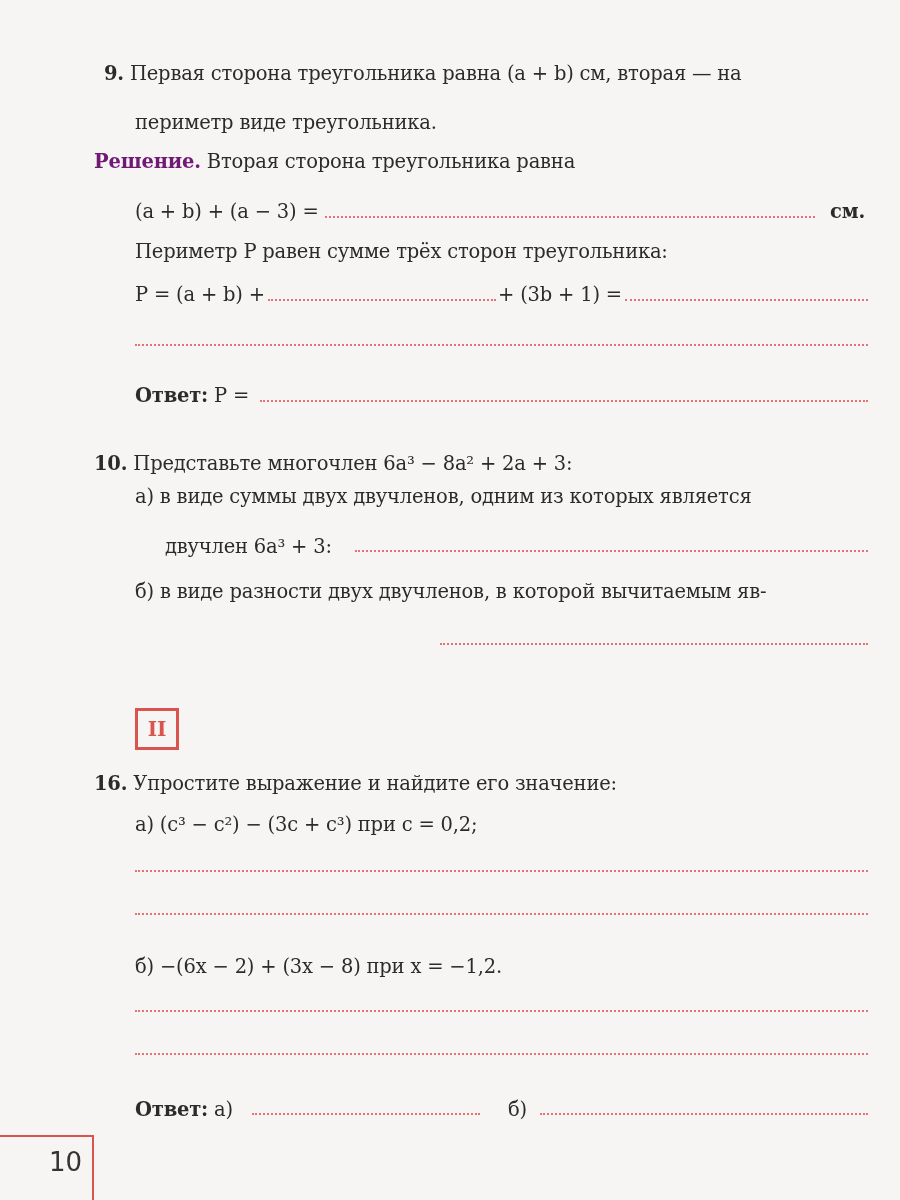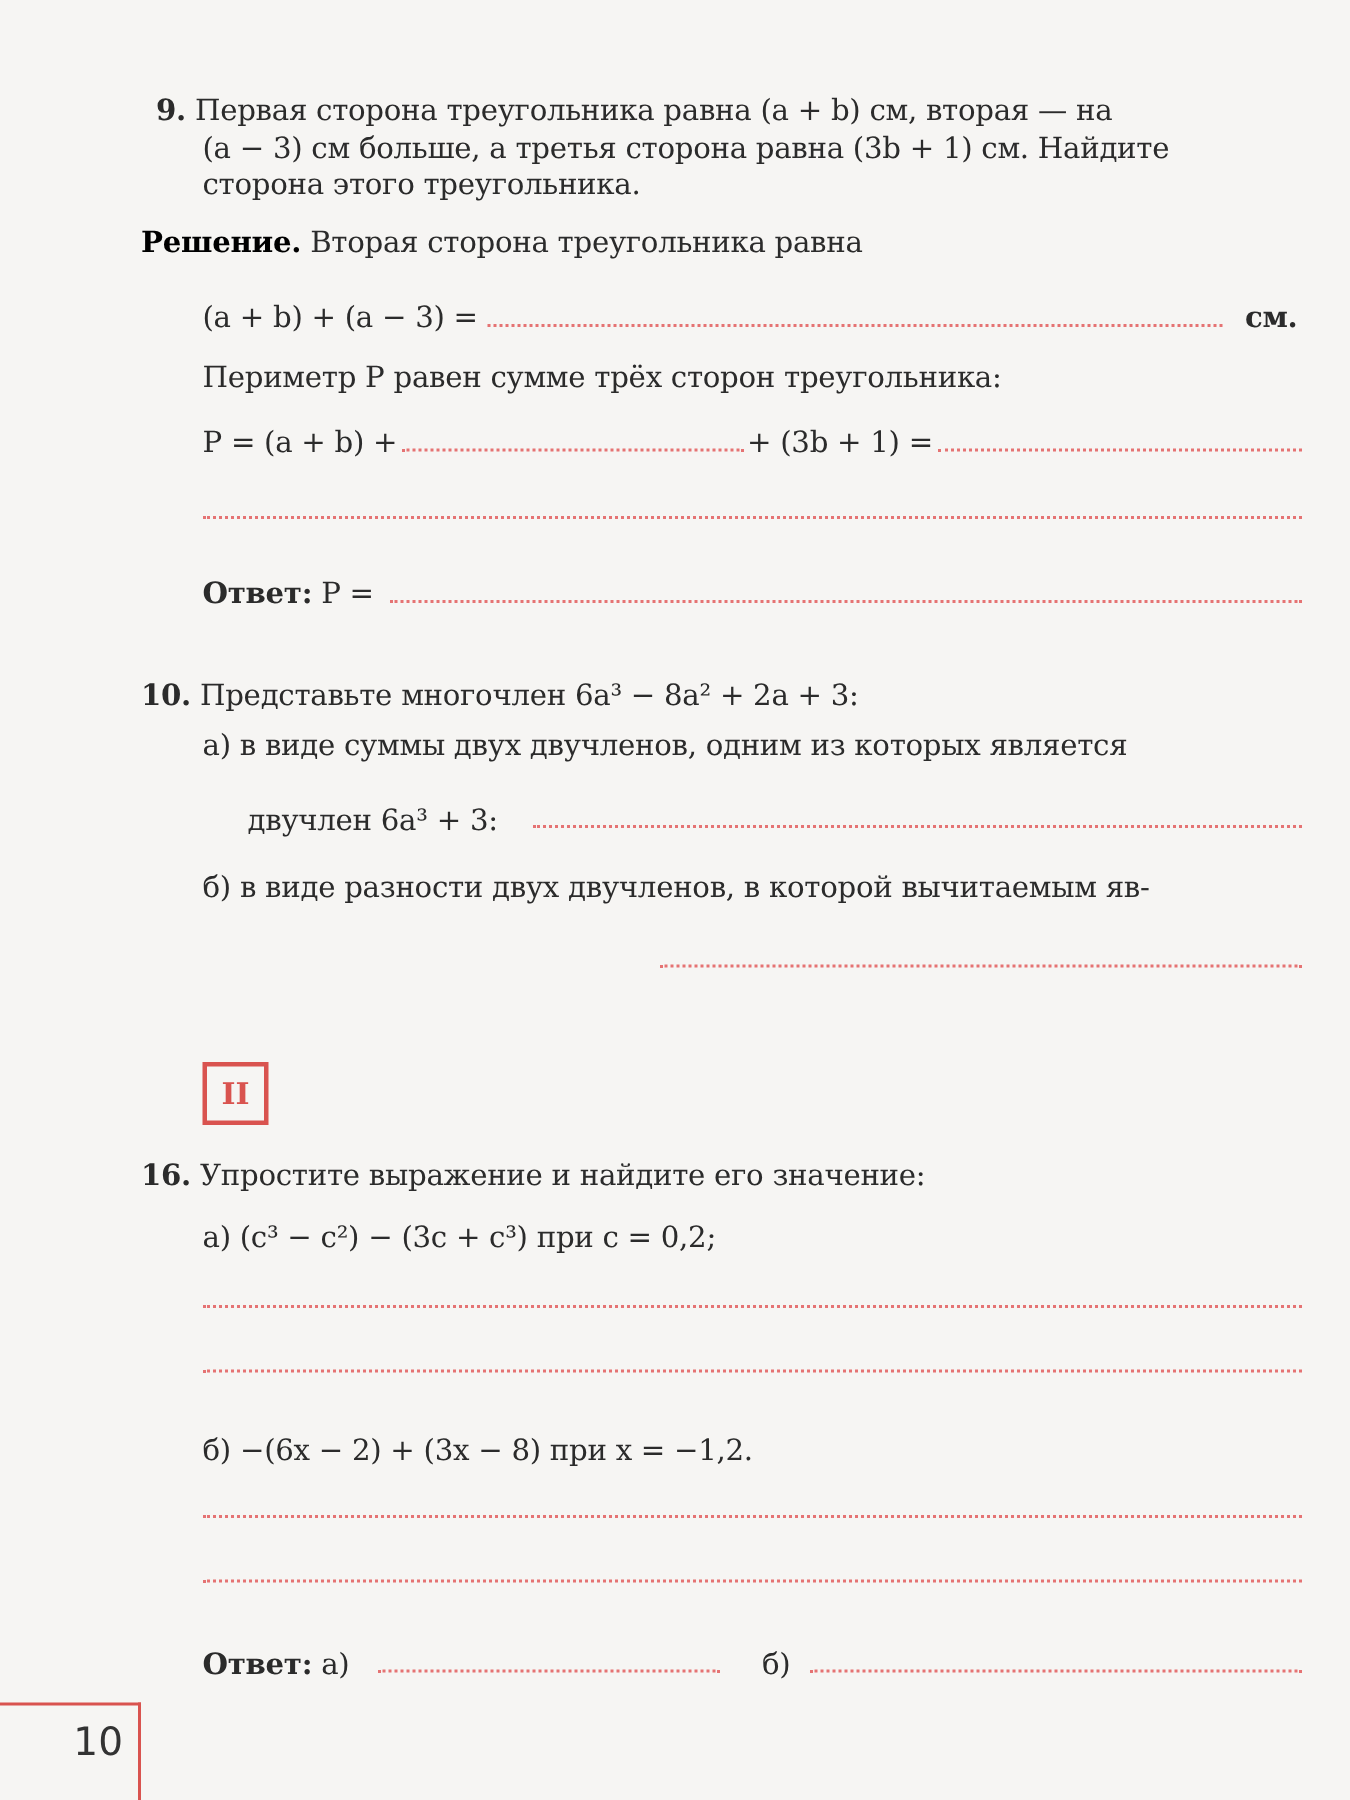--- a/index.html
+++ b/index.html
@@ -5,21 +5,21 @@
   html, body { margin: 0; padding: 0; }
   body {
     width: 900px; height: 1200px; position: relative; overflow: hidden;
     background: #f6f5f3;
     font-family: "DejaVu Serif", "Liberation Serif", serif;
     color: #2b2b2b;
   }
   .page { position: absolute; left: 0; top: 0; width: 900px; height: 1200px; padding-left: 32px; }
   .ln { position: absolute; font-size: 19.5px; line-height: 24px; white-space: nowrap; font-family: "DejaVu Serif", serif; letter-spacing: -0.2px; }
   .num { font-weight: bold; }
-  .red { color: #000000; font-weight: bold; }
+  .red { color: #701a75; font-weight: bold; }
   .bold { font-weight: bold; }
   .dots {
     position: absolute; height: 0;
     border-bottom: 2px dotted #e57373;
   }
   .section-box {
     position: absolute; left: 135px; top: 708px; width: 44px; height: 42px;
     border: 3px solid #d9534f; box-sizing: border-box;
     color: #d9534f; font-weight: bold; font-size: 20px;
     display: flex; align-items: center; justify-content: center;
@@ -33,22 +33,21 @@
     position: absolute; right: 10px; top: 10px;
     font-family: "DejaVu Sans", sans-serif; font-size: 26px; color: #333;
   }
 </style>
 </head>
 <body>
 
 <div class="page">
 
   <div class="ln" style="left:104px; top:62px;"><span class="num">9.</span> <span>Первая сторона треугольника равна (a + b) см, вторая — на</span></div>
-  <div class="ln" style="left:135px; top:87px;">(a − 3) см больше, а третья сторона равна (3b + 1) см. Найдите</div>
-  <div class="ln" style="left:135px; top:111px;">сторона этого треугольника.</div>
+  <div class="ln" style="left:135px; top:111px;">периметр виде треугольника.</div>
 
   <div class="ln" style="left:94px; top:150px;"><span class="red">Решение.</span> <span>Вторая сторона треугольника равна</span></div>
 
   <div class="ln" style="left:135px; top:200px;">(a + b) + (a − 3) =</div>
   <div class="dots" style="left:325px; top:216px; width:490px;"></div>
   <div class="ln" style="left:830px; top:200px;font-weight:bold;">см.</div>
 
   <div class="ln" style="left:135px; top:240px;">Периметр P равен сумме трёх сторон треугольника:</div>
 
   <div class="ln" style="left:135px; top:283px;">P = (a + b) +</div>

